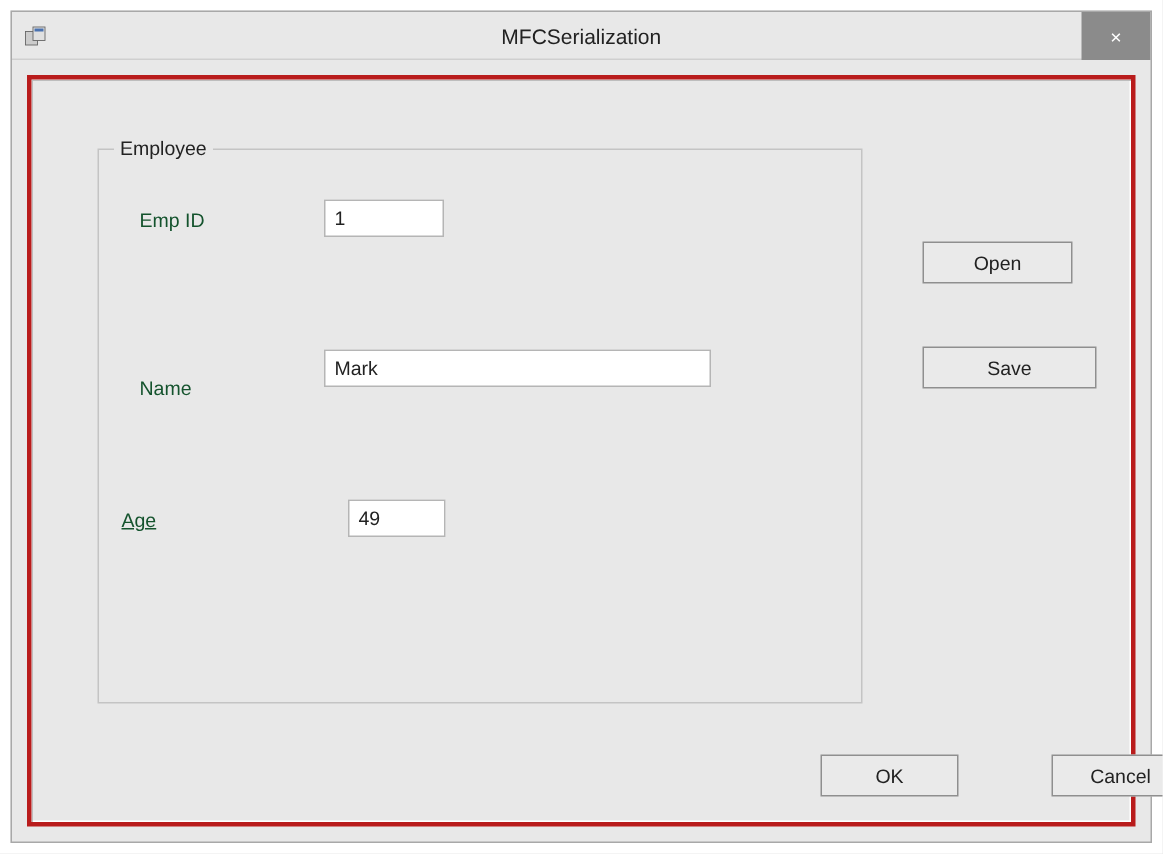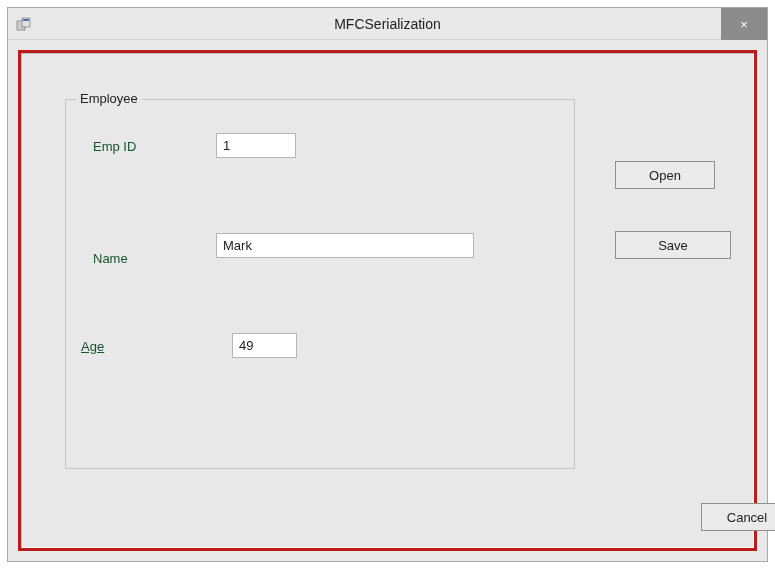--- a/index.html
+++ b/index.html
@@ -155,17 +155,18 @@
       <input class="text-input inp-empid" type="text" value="1" style="">
 
       <span class="field-label lbl-name">Name</span>
       <input class="text-input inp-name" type="text" value="Mark" style="">
 
       <span class="field-label lbl-age">Age</span>
       <input class="text-input inp-age" type="text" value="49" style="">
 
       <button class="btn btn-open">Open</button>
       <button class="btn btn-save">Save</button>
+      <button class="btn btn-ok">OK</button>
       <button class="btn btn-cancel">Cancel</button>
 
     </div>
   </div>
 </div>
 
 </body></html>

